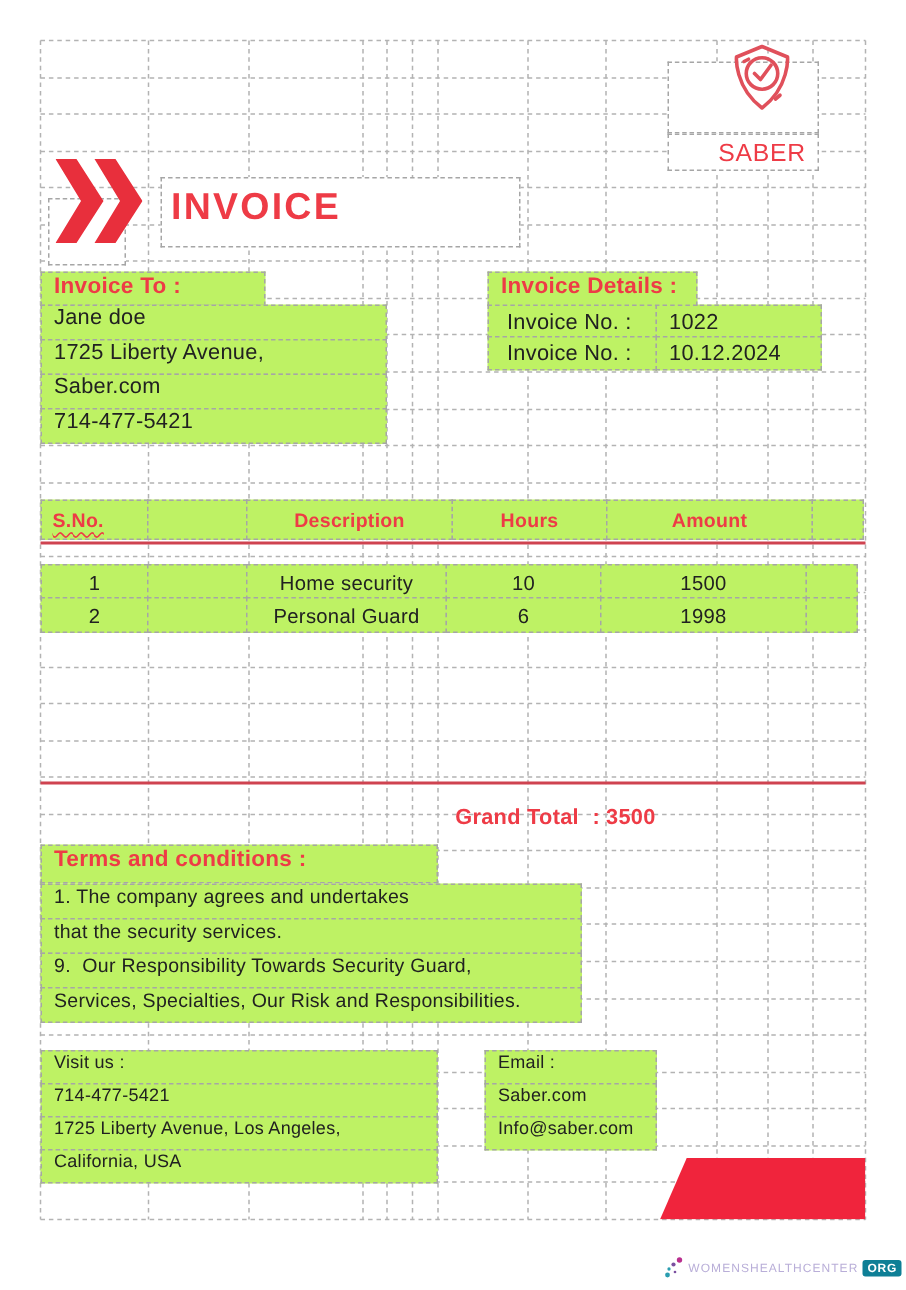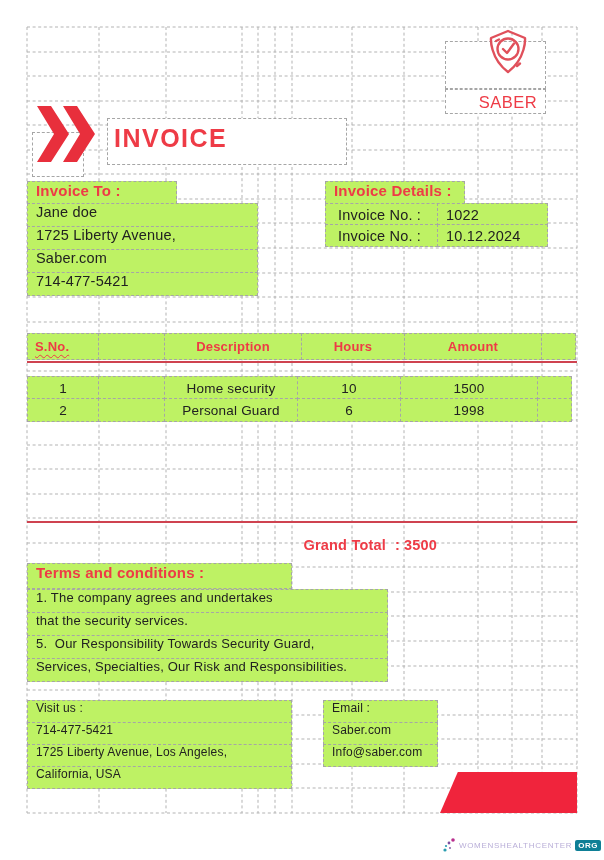--- a/index.html
+++ b/index.html
@@ -230,21 +230,21 @@
     </div>
   </div>
   <div class="block" style="left:27px;top:589px">
     <div class="row" style="width:361px;height:24px">
       <span class="terms-line pl">1. The company agrees and undertakes</span>
     </div>
     <div class="row" style="width:361px;height:24px">
       <span class="terms-line pl">that the security services.</span>
     </div>
     <div class="row" style="width:361px;height:24px">
-      <span class="terms-line pl">5.  Our Responsibility Towards Security Guard,</span>
+      <span class="terms-line pl">9.  Our Responsibility Towards Security Guard,</span>
     </div>
     <div class="row" style="width:361px;height:24px">
       <span class="terms-line pl">Services, Specialties, Our Risk and Responsibilities.</span>
     </div>
   </div>
 
   <div class="block" style="left:27px;top:700px">
     <div class="row" style="width:265px;height:23px">
       <span class="foot-line pl">Visit us :</span>
     </div>

